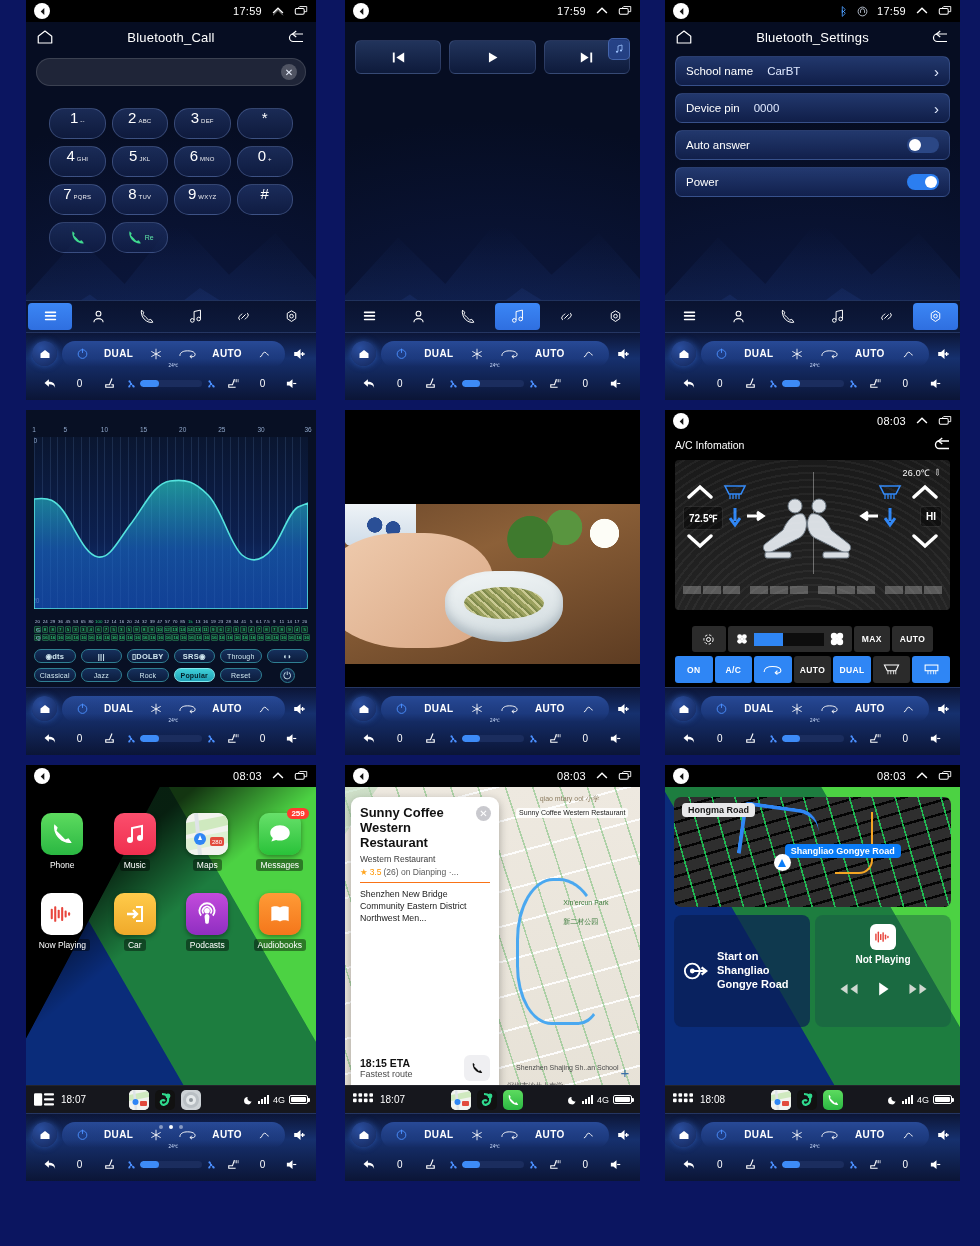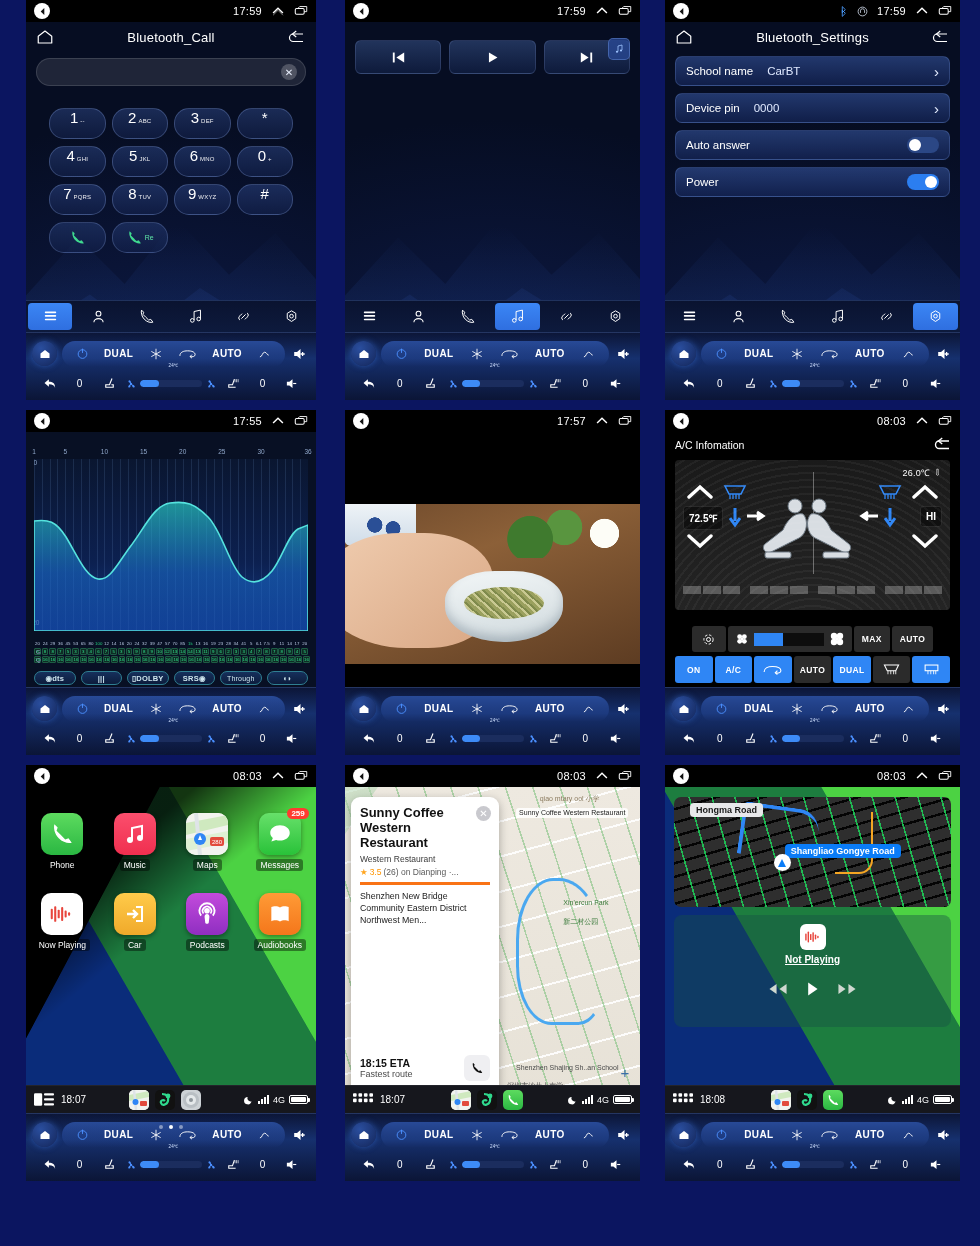--- a/index.html
+++ b/index.html
@@ -443,21 +443,21 @@
   .mc-title{ font-size:13px; font-weight:bold; line-height:1.15; padding-right:20px; }
   .mc-close{
     position:absolute; right:8px; top:9px; width:15px;height:15px;border-radius:50%;
     background:#c9c9ce; color:#fff; font-size:10px;
     display:flex;align-items:center;justify-content:center;
   }
   .mc-sub{ font-size:8.5px; color:#3a3a3a; margin-top:3px; }
   .mc-rate{ font-size:8.5px; color:#5a5a5a; margin-top:3px; display:flex; align-items:center; gap:2px; }
   .mc-rate .star{ color:#ffa51f; }
   .mc-rate .num{ color:#ff9500; }
-  .mc-addr{ font-size:8.8px; color:#1a1a1a; line-height:1.35; margin-top:5px; border-top:3px solid #f97316; padding-top:6px; }
+  .mc-addr{ font-size:8.8px; color:#1a1a1a; line-height:1.35; margin-top:5px; border-top:1px solid #f97316; padding-top:6px; }
   .mc-eta{ position:absolute; left:9px; bottom:52px; }
   .mc-eta .t{ font-size:10.5px; font-weight:bold; }
   .mc-eta .s{ font-size:9px; color:#4a4a4a; }
   .mc-phone{
     position:absolute; right:9px; bottom:50px; width:26px;height:26px;border-radius:6px;
     background:#efeff2; display:flex;align-items:center;justify-content:center;
   }
   .mc-go{
     position:absolute; left:9px; right:9px; bottom:12px; height:24px; border-radius:5px;
     background:#0a7cf7; color:#fff; font-size:12px; font-weight:bold;
@@ -506,21 +506,21 @@
   }
   .navpuck i{ width:0;height:0;border-left:4px solid transparent;border-right:4px solid transparent;border-bottom:8px solid #0a7cf7; }
   .navbar{
     position:absolute; left:0;right:0;bottom:0; height:22px;
     background:rgba(0,0,0,.82); display:flex; align-items:center; justify-content:center;
     gap:11px; font-size:10px; font-weight:bold;
   }
   .navcards{ position:absolute; left:9px; right:9px; top:150px; height:112px; display:flex; gap:5px; }
   .navcard{ flex:1; border-radius:8px; padding:9px; position:relative; }
   .navcard.left{ background:rgba(10,30,85,.72); display:flex; align-items:center; gap:8px; }
-  .navcard.right{ background:rgba(25,80,70,.42); display:flex; flex-direction:column; align-items:center;text-decoration:underline; }
+  .navcard.right{ background:rgba(25,80,70,.42); display:flex; flex-direction:column; align-items:center; }
   .navcard .dirtext{ font-size:11px; font-weight:bold; line-height:1.25; }
   .npicon{ width:26px;height:26px; flex:none; }
   .npapp{ width:26px;height:26px;border-radius:6px;background:#fff; display:flex;align-items:center;justify-content:center; }
   .npstat{ font-size:10px; font-weight:bold; margin-top:4px; }
   .nptrans{ display:flex; gap:18px; margin-top:16px; align-items:center; }
   .nptrans svg{ width:20px;height:14px; }
 
   svg{ display:block; }
 </style>
 </head>
@@ -1146,37 +1146,20 @@
                 <path d="M18 10 H13" stroke="#fff" stroke-width="1.8"></path>
               </svg>
             </div>
         </div>
       </div>
     </div>
   </div>
 
   <div class="unit u-r2c1">
     <div class="eqscreen">
-      <div class="statusbar">
-        <div class="sb-back">
-            <svg viewBox="0 0 10 10">
-              <path d="M7 1 L3 5 L7 9 Z" fill="#111"></path>
-            </svg>
-          </div>
-        <div class="sb-right">
-          <span class="sb-time">17:55</span>
-          <svg class="sb-ic" viewBox="0 0 20 20">
-              <path d="M3 13 L10 6 L17 13" stroke="#fff" stroke-width="2" fill="none"></path>
-            </svg>
-          <svg class="sb-ic" viewBox="0 0 22 20">
-              <rect x="2" y="6" width="14" height="9" rx="2" stroke="#fff" stroke-width="1.6" fill="none"></rect>
-              <path d="M6 6 L9 3 L20 3 L20 11 L16 11" stroke="#fff" stroke-width="1.4" fill="none"></path>
-            </svg>
-        </div>
-      </div>
 
       <div class="eqchart">
         <div class="eq-xlab" id="eq-xlab">
             <span style="left: 0%;">1</span>
             <span style="left: 11.4286%;">5</span>
             <span style="left: 25.7143%;">10</span>
             <span style="left: 40%;">15</span>
             <span style="left: 54.2857%;">20</span>
             <span style="left: 68.5714%;">25</span>
             <span style="left: 82.8571%;">30</span>
@@ -1469,37 +1452,20 @@
                 <path d="M18 10 H13" stroke="#fff" stroke-width="1.8"></path>
               </svg>
             </div>
         </div>
       </div>
     </div>
   </div>
 
   <div class="unit u-r2c2">
     <div class="videoscreen">
-      <div class="statusbar">
-        <div class="sb-back">
-            <svg viewBox="0 0 10 10">
-              <path d="M7 1 L3 5 L7 9 Z" fill="#111"></path>
-            </svg>
-          </div>
-        <div class="sb-right">
-          <span class="sb-time">17:57</span>
-          <svg class="sb-ic" viewBox="0 0 20 20">
-              <path d="M3 13 L10 6 L17 13" stroke="#fff" stroke-width="2" fill="none"></path>
-            </svg>
-          <svg class="sb-ic" viewBox="0 0 22 20">
-              <rect x="2" y="6" width="14" height="9" rx="2" stroke="#fff" stroke-width="1.6" fill="none"></rect>
-              <path d="M6 6 L9 3 L20 3 L20 11 L16 11" stroke="#fff" stroke-width="1.4" fill="none"></path>
-            </svg>
-        </div>
-      </div>
       <div class="videoimg">
         <div class="jar"></div>
         <div class="leaf"></div>
         <div class="flower"></div>
         <div class="hand"></div>
         <div class="bowl"></div>
       </div>
 
       <div class="climate">
         <div class="cl-row">
@@ -2358,28 +2324,36 @@
             </svg>
         </div>
       </div>
 
       <div class="navwall"></div>
 
       <div class="navmap">
         <div class="streets"></div>
         <div class="blueline"></div>
         <div class="orange"></div>
-        <div class="navchip" style="left:8px; top:6px;margin-left:8px;">Hongma Road</div>
+        <div class="navchip" style="left:8px; top:6px;">Hongma Road</div>
         <div class="navchip blue" style="left:40%; top:43%;">Shangliao Gongye Road</div>
         <div class="navpuck">
             <i></i>
           </div>
       </div>
 
       <div class="navcards">
+        <div class="navcard left">
+          <svg class="npicon" viewBox="0 0 28 28">
+            <circle cx="10" cy="14" r="8" stroke="#fff" stroke-width="2" fill="none"></circle>
+            <circle cx="10" cy="14" r="2.6" fill="#fff"></circle>
+            <path d="M10 14 H24 M20 10 L25 14 L20 18" stroke="#fff" stroke-width="2.4" fill="none"></path>
+          </svg>
+          <div class="dirtext">Start on Shangliao Gongye Road</div>
+        </div>
         <div class="navcard right">
           <div class="npapp">
             <svg viewBox="0 0 30 22" style="width:18px;height:14px;">
                 <g fill="#e8453c">
                   <rect x="2" y="5" width="2.4" height="12" rx="1"></rect>
                   <rect x="6" y="2" width="2.4" height="18" rx="1"></rect>
                   <rect x="10" y="6" width="2.4" height="10" rx="1"></rect>
                   <rect x="14" y="3" width="2.4" height="16" rx="1"></rect>
                   <rect x="18" y="7" width="2.4" height="8" rx="1"></rect>
                   <rect x="22" y="9" width="2.4" height="4" rx="1"></rect>

